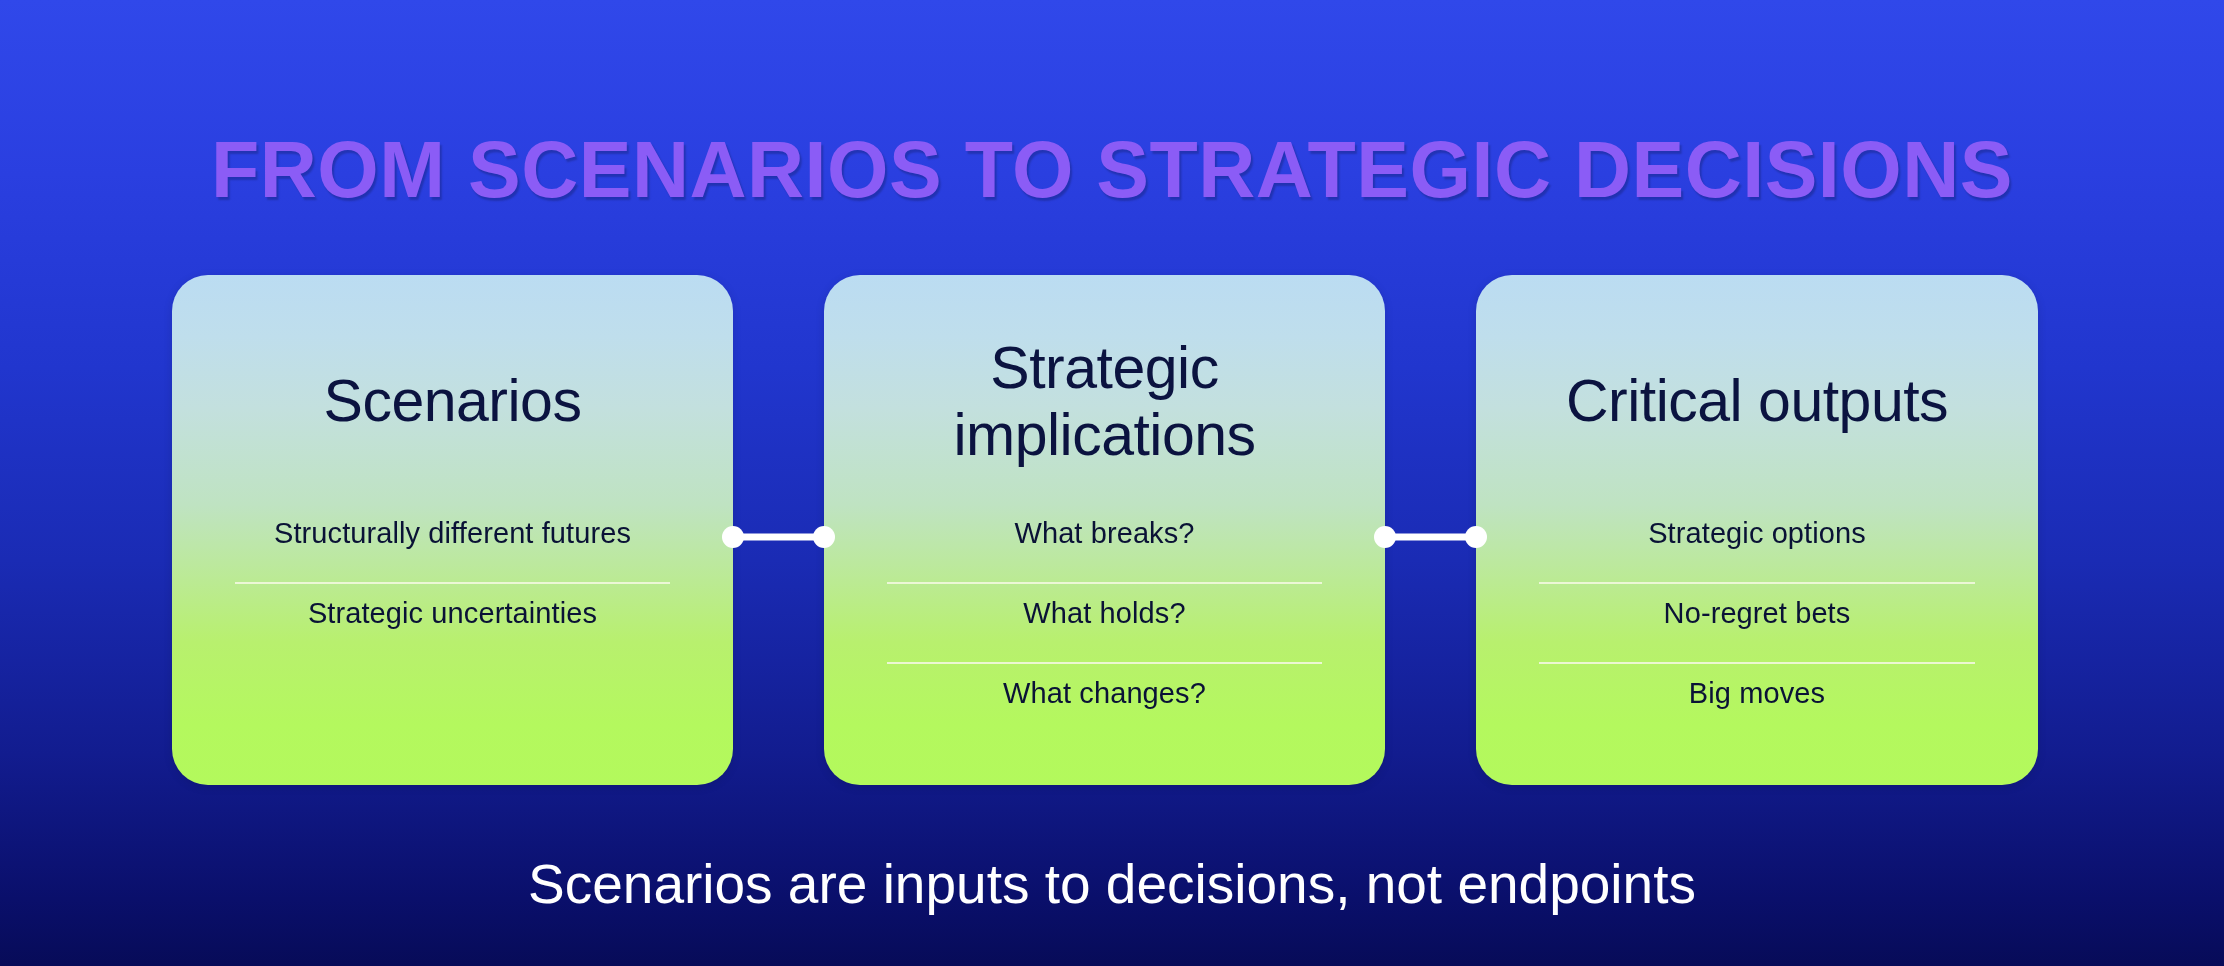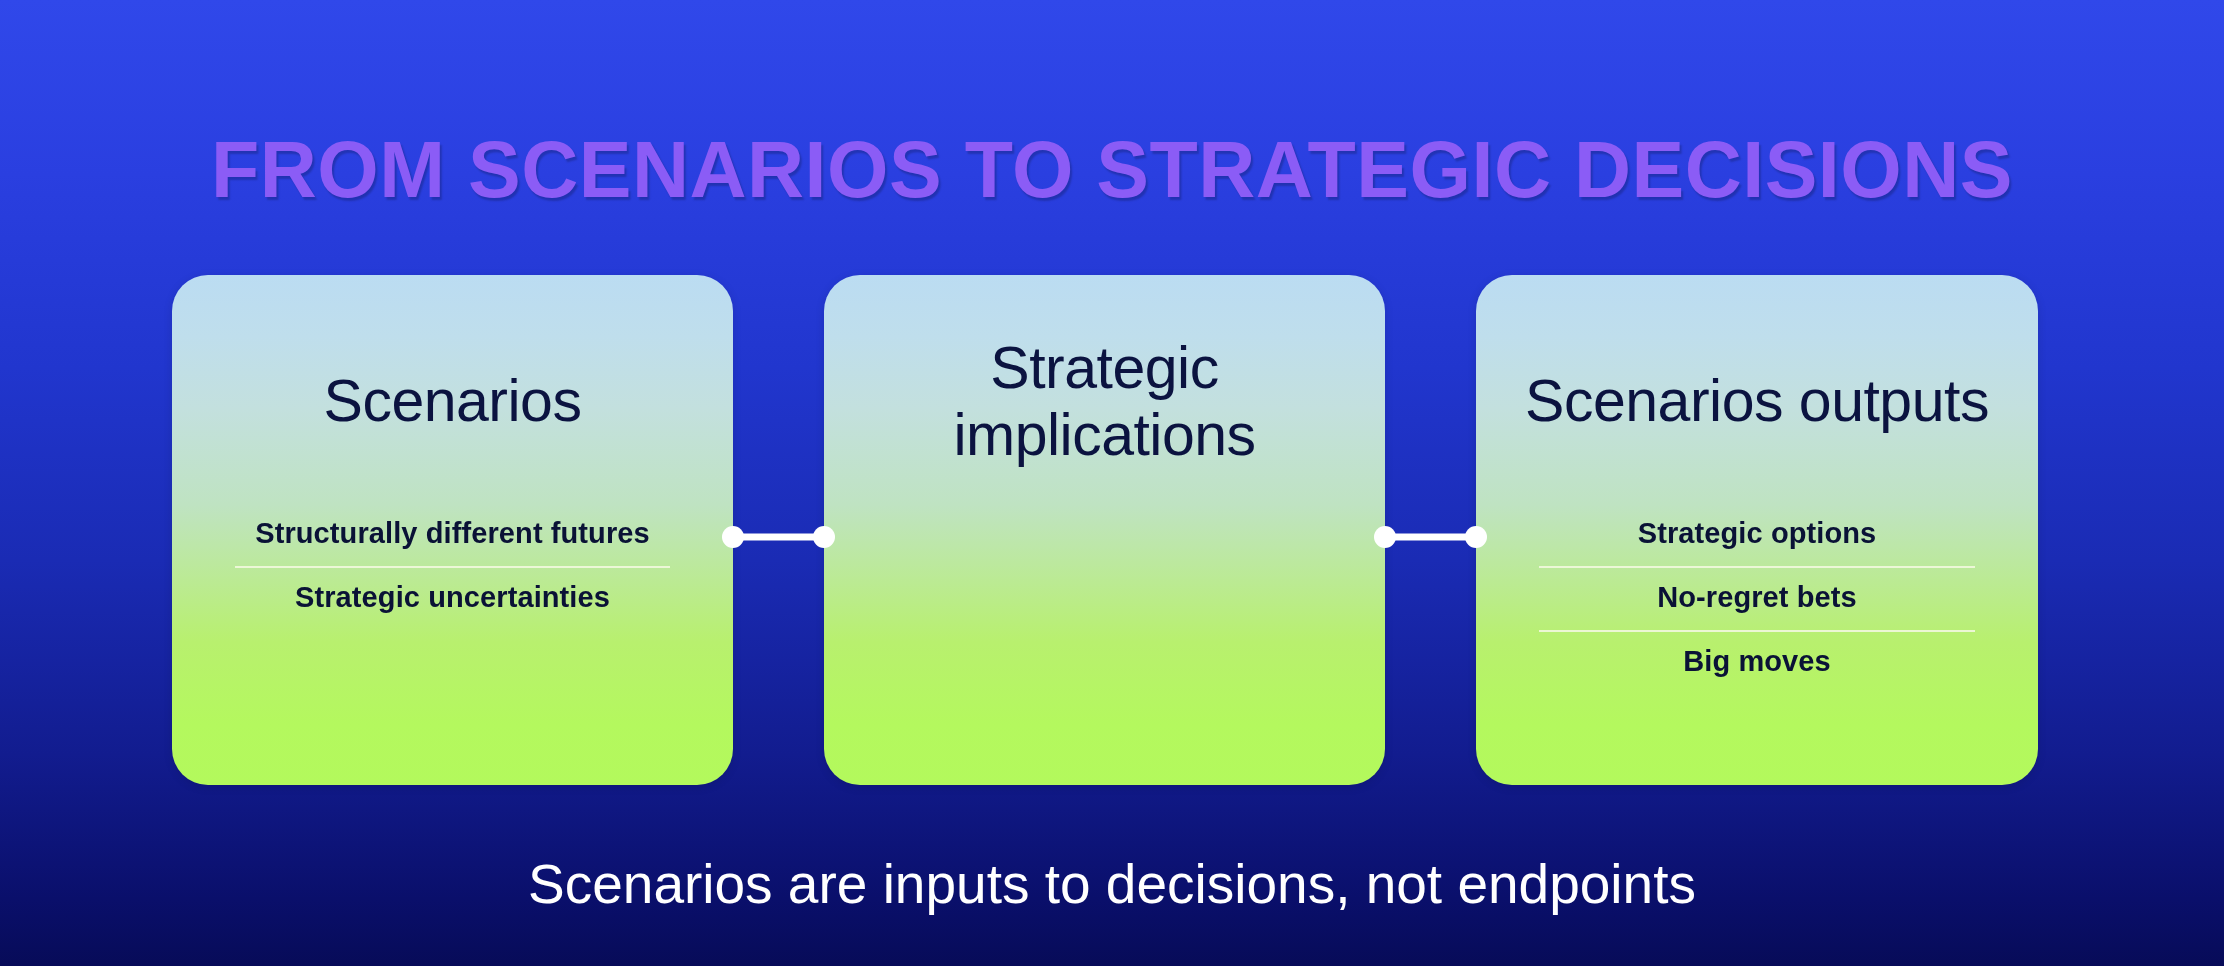--- a/index.html
+++ b/index.html
@@ -90,23 +90,23 @@
     display:flex;
     flex-direction:column;
     align-items:center;
   }
 
   .list-row {
     width:100%;
     text-align:center;
     color:#0A1236;
     font-size:29px;
-    font-weight:bold;
+    font-weight:normal;
     letter-spacing:0.1px;
-    padding:13px 0 16px 0;
+    padding:13px 0 32px 0;
   }
 
   .divider {
     width:87%;
     height:2px;
     background:#F0F7DC;
     opacity:0.92;
   }
 
   
@@ -169,24 +169,31 @@
       <div class="card-head">Scenarios</div>
       <div class="card-list">
         <div class="list-row">Structurally different futures</div>
         <div class="divider"></div>
         <div class="list-row">Strategic uncertainties</div>
       </div>
     </div>
 
     <div class="card card-2">
       <div class="card-head">Strategic implications</div>
+      <div class="card-list">
+        <div class="list-row">What breaks?</div>
+        <div class="divider"></div>
+        <div class="list-row">What holds?</div>
+        <div class="divider"></div>
+        <div class="list-row">What changes?</div>
+      </div>
     </div>
 
     <div class="card card-3">
-      <div class="card-head">Scenarios outputs</div>
+      <div class="card-head">Critical outputs</div>
       <div class="card-list">
         <div class="list-row">Strategic options</div>
         <div class="divider"></div>
         <div class="list-row">No-regret bets</div>
         <div class="divider"></div>
         <div class="list-row">Big moves</div>
       </div>
     </div>
 
   </div>

